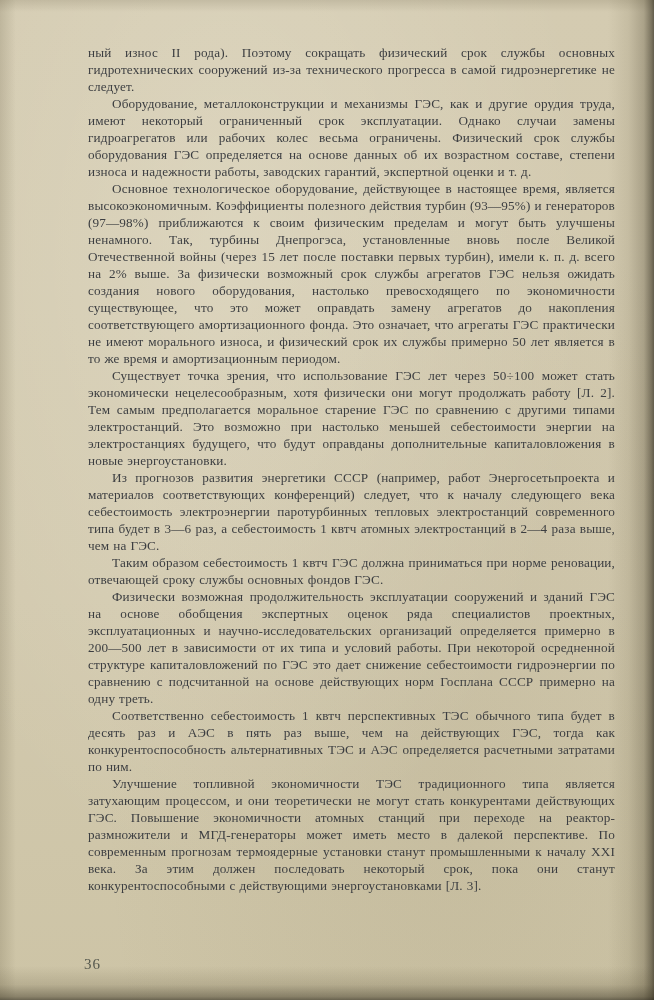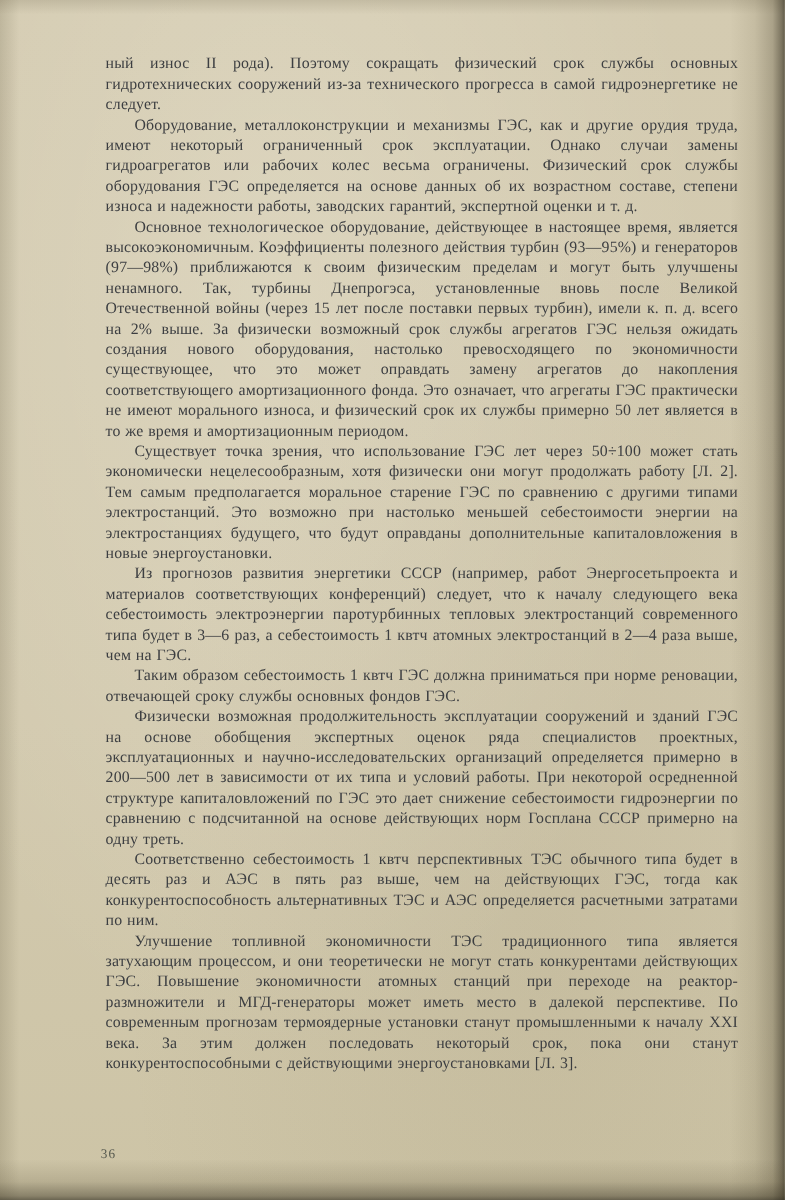--- a/index.html
+++ b/index.html
@@ -77,21 +77,21 @@
     text-indent: 24px;
   }
   .para.no-indent {
     text-indent: 0;
   }
   .page-number {
     position: absolute;
     left: 84px;
     top: 956px;
     color: #55584e;
-    font-size: 11px;
+    font-size: 15px;
     letter-spacing: 1px;
   }
 </style>
 </head>
 <body>
 
 <div class="page">
 
   <div class="text-block">
     <p class="para no-indent">ный износ II рода). Поэтому сокращать физический срок службы основных гидротехнических сооружений из-за технического прогресса в самой гидроэнергетике не следует.</p>

